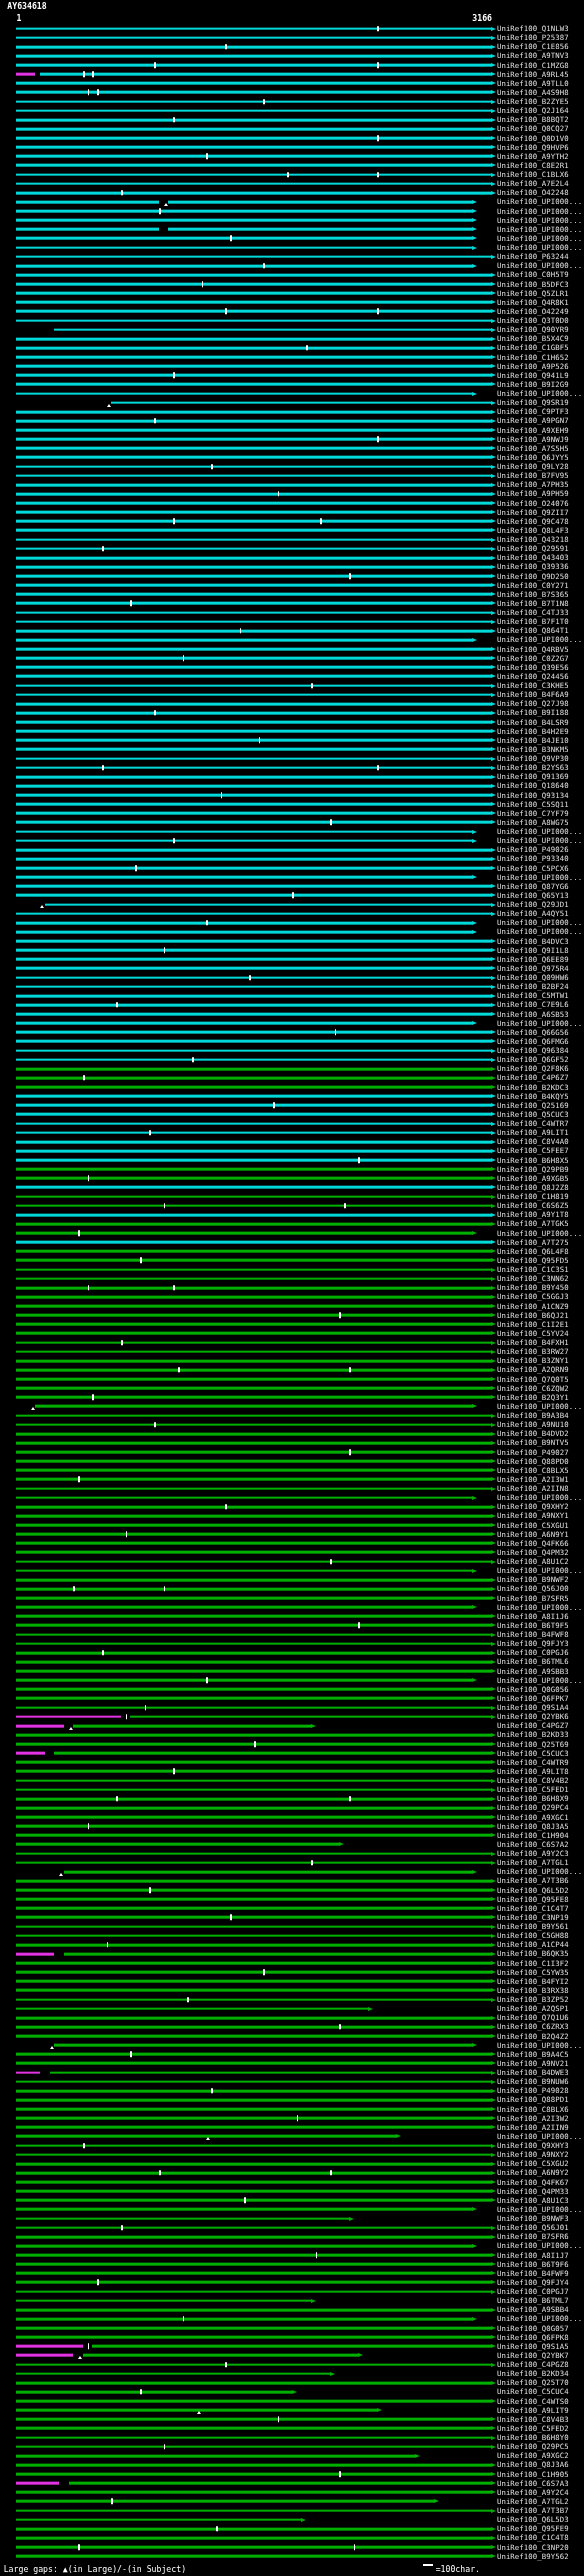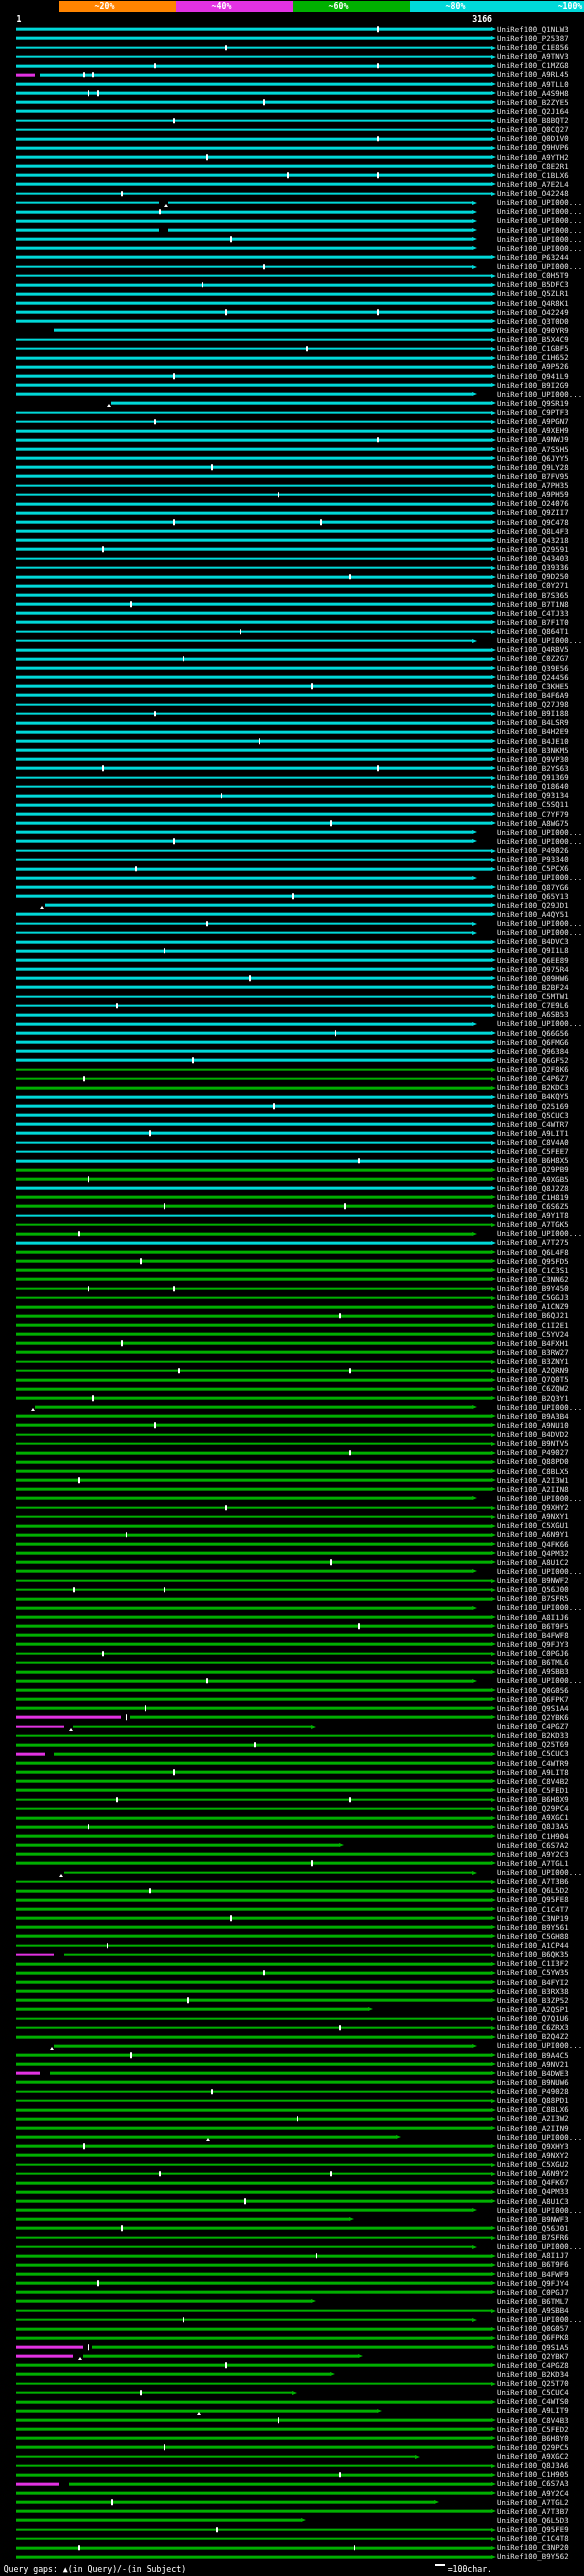--- a/index.html
+++ b/index.html
@@ -28,39 +28,30 @@
   .tick{position:absolute;top:50%;transform:translateY(-50%);width:1.8px;height:5.5px;background:#fff;}
   .qtri{position:absolute;top:calc(50% + 0.9px);width:0;height:0;
         border-left:2.7px solid transparent;border-right:2.7px solid transparent;
         border-bottom:3.7px solid #fff;}
   .label{flex:1;font-size:7.3px;color:#e0e0e0;white-space:nowrap;overflow:hidden;
          display:flex;align-items:center;padding-left:5.5px;letter-spacing:0.1px;}
   
   .legend{height:13.7px;flex:none;display:flex;align-items:center;font-size:8.2px;
           padding-left:3.7px;position:relative;color:#fff;
           font-family:"DejaVu Sans Mono","DejaVu Sans",monospace;}
-  .scale{position:absolute;right:93px;display:flex;align-items:flex-start;}
+  .scale{position:absolute;right:105px;display:flex;align-items:flex-start;}
   .dash{display:inline-block;width:10px;height:1.8px;background:#fff;margin-right:2.7px;}
 </style>
 </head>
 <body>
 
 <div class="page">
-  <div class="key" id="key">
-      <div class="kseg" style="left: 0%; width: 10%; background: rgb(0, 0, 0);"></div>
-      <div class="kseg" style="left: 10%; width: 20%; background: rgb(255, 132, 0);"></div>
-      <div class="kseg" style="left: 30%; width: 20%; background: rgb(227, 50, 227);"></div>
-      <div class="kseg" style="left: 50%; width: 20%; background: rgb(0, 176, 0);"></div>
-      <div class="kseg" style="left: 70%; width: 30%; background: rgb(0, 217, 217);"></div>
-      <span class="klab" style="left: 20%;">~20%</span>
-      <span class="klab" style="left: 40%;">~40%</span>
-      <span class="klab" style="left: 60%;">~60%</span>
-      <span class="klab" style="left: 80%;">~80%</span>
-      <span class="klab" style="left: 100%;">~100%</span>
-    </div>
+  <div class="qrow">
+    <span>AY634618</span>
+  </div>
   <div class="ruler">
     <span class="rstart">1</span>
     <span class="rend">3166</span>
   </div>
   <div class="hits" id="hits">
       <div class="row">
         <div class="track">
           <div class="bar" style="left: 0%; width: 100%; background: rgb(0, 217, 217);"></div>
           <div class="arrow" style="left: 100%; border-left-color: rgb(0, 217, 217);"></div>
           <div class="tick" style="left: 76%;"></div>
@@ -2133,20 +2124,20 @@
       </div>
       <div class="row">
         <div class="track">
           <div class="bar" style="left: 0%; width: 100%; background: rgb(0, 176, 0);"></div>
           <div class="arrow" style="left: 100%; border-left-color: rgb(0, 176, 0);"></div>
         </div>
         <div class="label">UniRef100_B9Y562</div>
       </div>
     </div>
   <div class="legend">
-    <span>Query gaps: ▲(in Query)/-(in Subject)</span>
+    <span>Large gaps: ▲(in Large)/-(in Subject)</span>
     <span class="scale">
         <i class="dash"></i>
         <span>=100char.</span>
       </span>
   </div>
 </div>
 
 
 </body></html>

